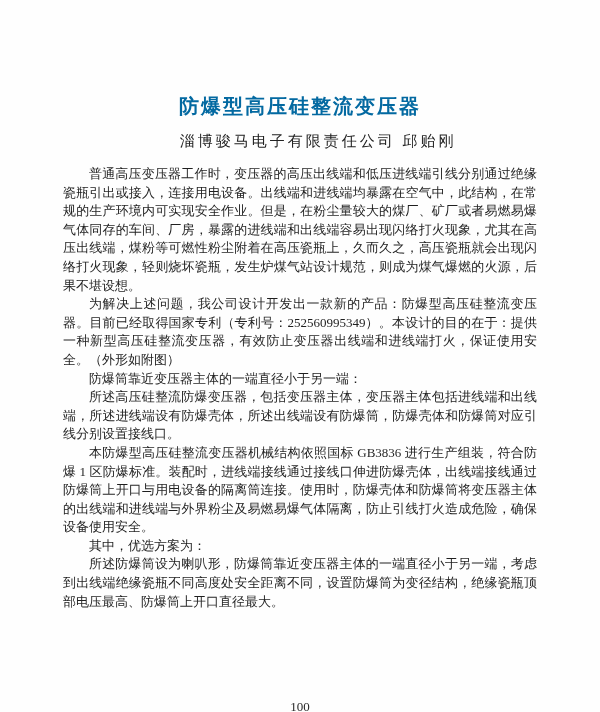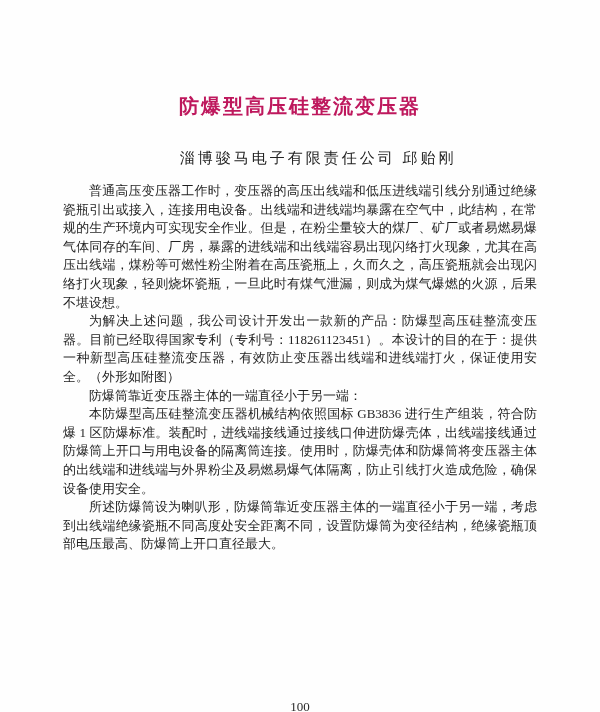--- a/index.html
+++ b/index.html
@@ -17,24 +17,24 @@
     color: #1e1e1e;
   }
   .title {
     margin: 0;
     padding-top: 93px;
     text-align: center;
     font-family: "Liberation Sans", "DejaVu Sans", sans-serif;
     font-weight: bold;
     font-size: 20px;
     letter-spacing: 2px;
-    color: #be185d;
+    color: #0369a1;
   }
   .byline {
-    margin-top: 29px;
+    margin-top: 12px;
     text-align: center;
     font-family: "Liberation Serif", "DejaVu Serif", serif;
     font-size: 15px;
     letter-spacing: 3px;
     color: #222;
     padding-left: 36px;
   }
   .body-text {
     margin: 14px 63px 0 63px;
     font-family: "Liberation Serif", "DejaVu Serif", serif;
@@ -59,20 +59,22 @@
     color: #2a2a2a;
   }
 </style>
 </head>
 <body>
 
 <div class="page">
   <h1 class="title">防爆型高压硅整流变压器</h1>
   <div class="byline">淄博骏马电子有限责任公司  邱贻刚</div>
   <div class="body-text" id="article-body">
-      <p>普通高压变压器工作时，变压器的高压出线端和低压进线端引线分别通过绝缘瓷瓶引出或接入，连接用电设备。出线端和进线端均暴露在空气中，此结构，在常规的生产环境内可实现安全作业。但是，在粉尘量较大的煤厂、矿厂或者易燃易爆气体同存的车间、厂房，暴露的进线端和出线端容易出现闪络打火现象，尤其在高压出线端，煤粉等可燃性粉尘附着在高压瓷瓶上，久而久之，高压瓷瓶就会出现闪络打火现象，轻则烧坏瓷瓶，一旦此时有煤气泄漏，则成为煤气爆燃的火源，后果不堪设想。</p>
-      <p>为解决上述问题，我公司设计开发出一款新的产品：防爆型高压硅整流变压器。目前已经取得国家专利（专利号：118261123451）。本设计的目的在于：提供一种新型高压硅整流变压器，有效防止变压器出线端和进线端打火，保证使用安全。（外形如附图）</p>
+      <p>普通高压变压器工作时，变压器的高压出线端和低压进线端引线分别通过绝缘瓷瓶引出或接入，连接用电设备。出线端和进线端均暴露在空气中，此结构，在常规的生产环境内可实现安全作业。但是，在粉尘量较大的煤厂、矿厂或者易燃易爆气体同存的车间、厂房，暴露的进线端和出线端容易出现闪络打火现象，尤其在高压出线端，煤粉等可燃性粉尘附着在高压瓷瓶上，久而久之，高压瓷瓶就会出现闪络打火现象，轻则烧坏瓷瓶，发生炉煤气站设计规范，则成为煤气爆燃的火源，后果不堪设想。</p>
+      <p>为解决上述问题，我公司设计开发出一款新的产品：防爆型高压硅整流变压器。目前已经取得国家专利（专利号：252560995349）。本设计的目的在于：提供一种新型高压硅整流变压器，有效防止变压器出线端和进线端打火，保证使用安全。（外形如附图）</p>
       <p>防爆筒靠近变压器主体的一端直径小于另一端：</p>
+      <p>所述高压硅整流防爆变压器，包括变压器主体，变压器主体包括进线端和出线端，所述进线端设有防爆壳体，所述出线端设有防爆筒，防爆壳体和防爆筒对应引线分别设置接线口。</p>
       <p>本防爆型高压硅整流变压器机械结构依照国标 GB3836 进行生产组装，符合防爆 1 区防爆标准。装配时，进线端接线通过接线口伸进防爆壳体，出线端接线通过防爆筒上开口与用电设备的隔离筒连接。使用时，防爆壳体和防爆筒将变压器主体的出线端和进线端与外界粉尘及易燃易爆气体隔离，防止引线打火造成危险，确保设备使用安全。</p>
+      <p>其中，优选方案为：</p>
       <p>所述防爆筒设为喇叭形，防爆筒靠近变压器主体的一端直径小于另一端，考虑到出线端绝缘瓷瓶不同高度处安全距离不同，设置防爆筒为变径结构，绝缘瓷瓶顶部电压最高、防爆筒上开口直径最大。</p>
     </div>
   <div class="page-number">100</div>
 </div>
 
 </body></html>

